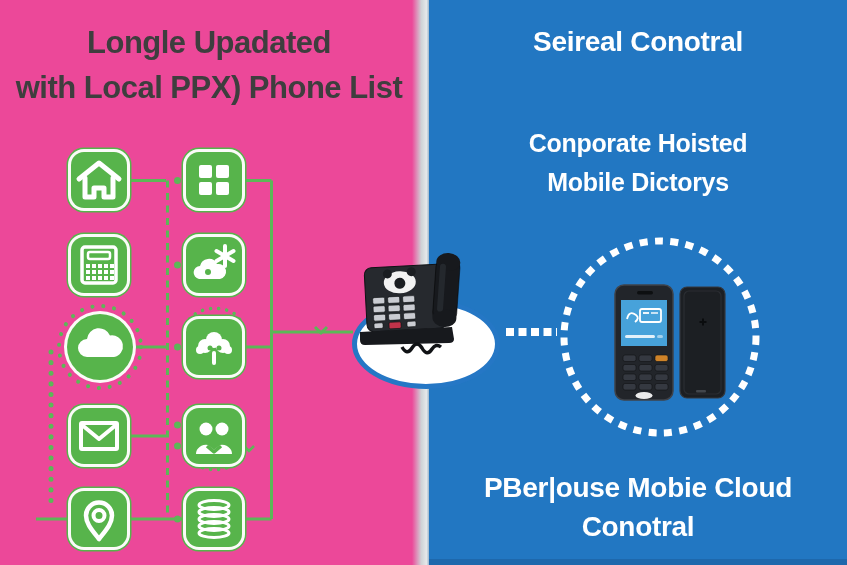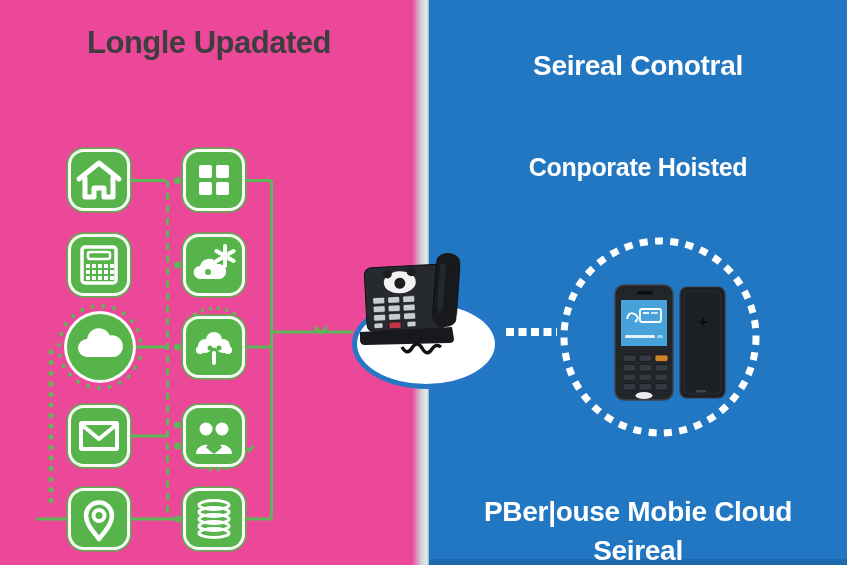--- a/index.html
+++ b/index.html
@@ -11,21 +11,21 @@
   }
   .abs{position:absolute;}
   
   #right-panel{left:429px;top:0;width:418px;height:565px;background:#2277c2;z-index:1;}
   #right-panel-bottom{left:0;bottom:0;width:418px;height:6px;background:#1e68ac;}
   #divider{left:412px;top:0;width:17px;height:565px;z-index:2;
     background:linear-gradient(to right, rgba(226,227,226,0) 0%, #cfd3d6 55%, #e6e8ea 85%, #9db7cc 100%);}
   
   .left-title{left:0;top:20px;width:418px;text-align:center;color:#3e3e3e;
     font-size:31px;line-height:45px;font-weight:bold;letter-spacing:-0.5px;z-index:3;}
-  .rtext{left:429px;width:418px;text-align:center;color:#ffffff;font-weight:bold;z-index:3;margin-top:24px;}
+  .rtext{left:429px;width:418px;text-align:center;color:#ffffff;font-weight:bold;z-index:3;}
   #right-heading-top{top:20px;font-size:28px;line-height:44px;letter-spacing:-0.3px;}
   #right-heading-mid{top:124px;font-size:25px;line-height:39px;letter-spacing:-0.3px;}
   #right-heading-bottom{top:468px;font-size:28px;line-height:39px;letter-spacing:-0.3px;}
   
   .gicon{position:absolute;width:56px;height:56px;border-radius:13px;background:#57b44b;
     box-shadow:0 0 0 3px #fbfbf8, 0 0 0 4.5px #57b44b;z-index:3;
     display:flex;align-items:center;justify-content:center;}
   .gcircle{position:absolute;width:66px;height:66px;border-radius:50%;background:#57b44b;
     box-shadow:0 0 0 3px #fbfbf8;z-index:3;display:flex;align-items:center;justify-content:center;}
   
@@ -40,31 +40,33 @@
 
 <div id="canvas">
 
   <div id="right-panel" class="abs">
     <div id="right-panel-bottom" class="abs"></div>
   </div>
   <div id="divider" class="abs"></div>
 
   <div class="abs left-title">
     <div>Longle Upadated</div>
+    <div>with Local PPX) Phone List</div>
   </div>
 
   <div id="right-heading-top" class="abs rtext">
     <div>Seireal Conotral</div>
   </div>
   <div id="right-heading-mid" class="abs rtext">
     <div>Conporate Hoisted</div>
+    <div>Mobile Dictorys</div>
   </div>
   <div id="right-heading-bottom" class="abs rtext">
     <div>PBer|ouse Mobie Cloud</div>
-    <div>Seireal</div>
+    <div>Conotral</div>
   </div>
 
   <svg id="connector-layer" class="abs" width="847" height="565" viewBox="0 0 847 565">
     <g stroke="#5cb757" stroke-width="3" fill="none">
       <line x1="131" y1="180.5" x2="166" y2="180.5"></line>
       <line x1="136" y1="347" x2="166" y2="347"></line>
       <line x1="131" y1="436" x2="166" y2="436"></line>
       <line x1="36" y1="519" x2="71" y2="519"></line>
       <line x1="131" y1="519" x2="186" y2="519"></line>
       <line x1="245" y1="180.5" x2="271.5" y2="180.5"></line>

